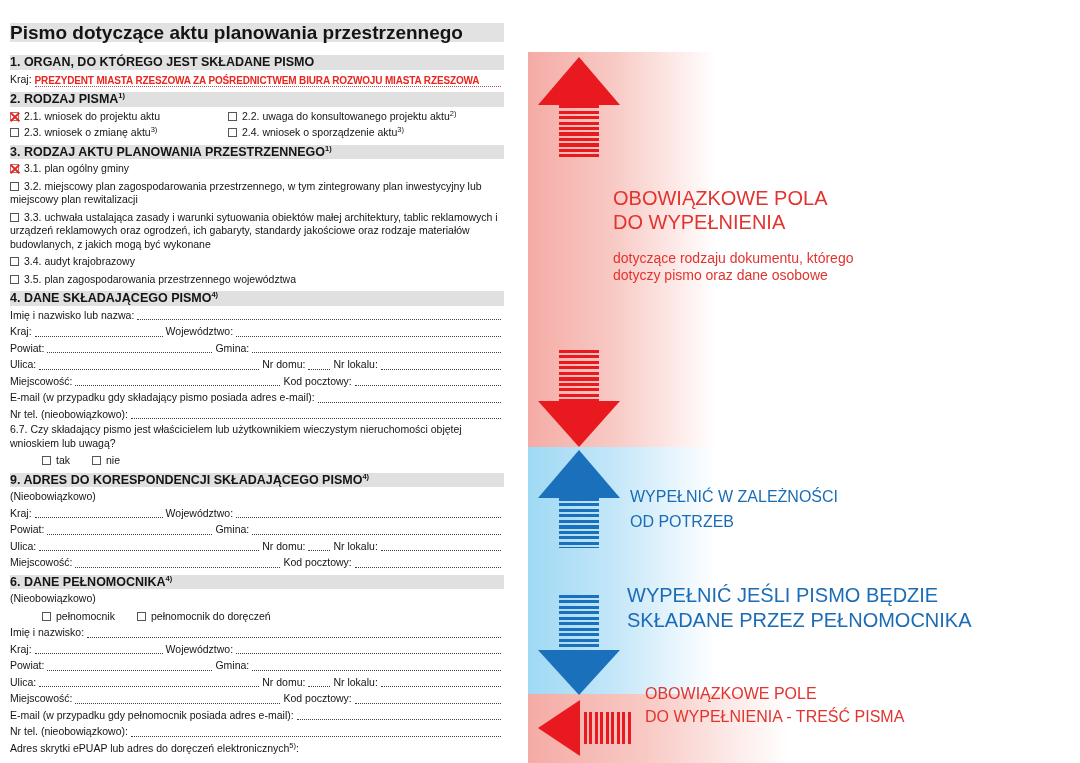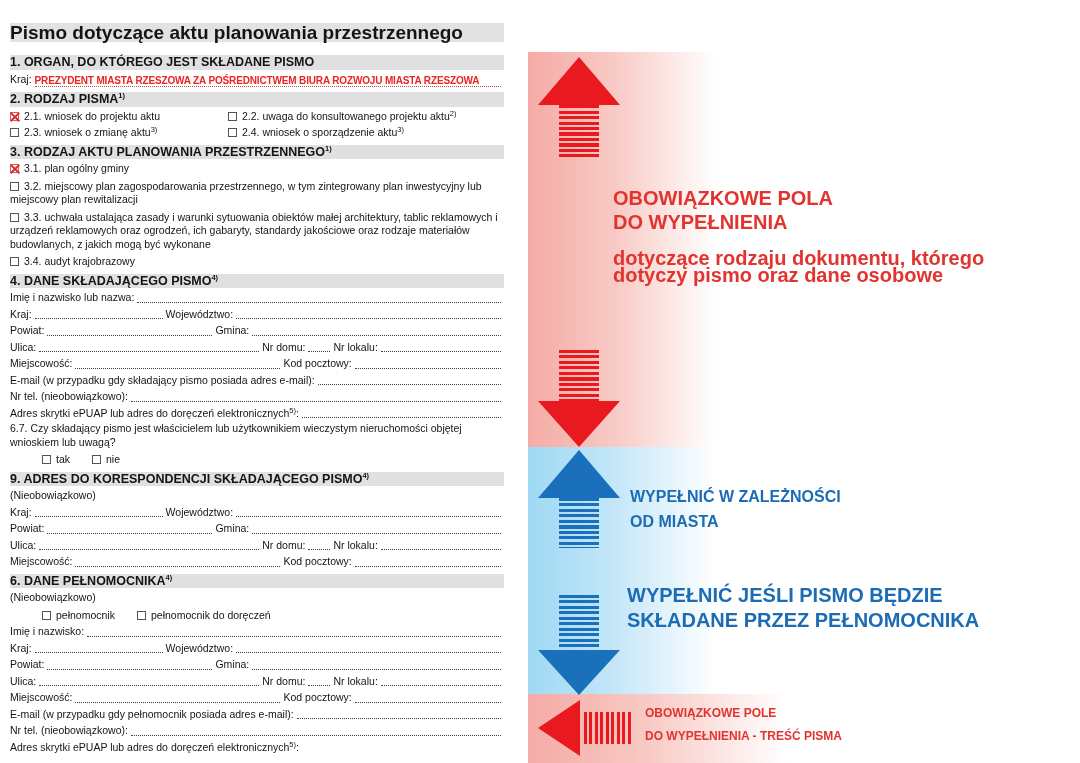--- a/index.html
+++ b/index.html
@@ -61,27 +61,27 @@
   .tri.down-red{border-left:41px solid transparent;border-right:41px solid transparent;border-top:46px solid var(--red);}
   .tri.up-blue{border-left:41px solid transparent;border-right:41px solid transparent;border-bottom:48px solid var(--blue);}
   .tri.down-blue{border-left:41px solid transparent;border-right:41px solid transparent;border-top:45px solid var(--blue);}
   .tri.left-red{border-top:28px solid transparent;border-bottom:28px solid transparent;border-right:42px solid var(--red);margin:0;}
   .tail-v{width:40px;margin:0 auto;}
   .tail-v.red{background:repeating-linear-gradient(to bottom,var(--red) 0 3px,rgba(255,255,255,0) 3px 5.5px);}
   .tail-v.blue{background:repeating-linear-gradient(to bottom,var(--blue) 0 3px,rgba(255,255,255,0) 3px 5.5px);}
   .tail-h{height:32px;width:49px;margin-left:4px;background:repeating-linear-gradient(to right,var(--red) 0 3px,rgba(255,255,255,0) 3px 5.5px);}
   .arr-left{position:absolute;left:10px;top:700px;display:flex;align-items:center;}
 
-  .legend-text{position:absolute;font-weight:bold;white-space:nowrap;}
+  .legend-text{position:absolute;font-weight:normal;white-space:nowrap;}
   .legend-text div{white-space:nowrap;}
   .t-red-top{left:85px;top:186px;color:var(--redtext);font-size:20px;line-height:24px;}
-  .t-red-sub{left:85px;top:250px;color:var(--redtext);font-size:20px;line-height:17px;}
+  .t-red-sub{left:85px;top:250px;color:var(--redtext);font-size:14px;line-height:17px;}
   .t-blue-1{left:102px;top:484px;color:var(--bluetext);font-size:16px;line-height:25px;}
   .t-blue-2{left:99px;top:583px;color:var(--bluetext);font-size:20px;line-height:25px;}
-  .t-red-bottom{left:117px;top:702px;color:var(--redtext);font-size:12px;line-height:23px;}
+  .t-red-bottom{left:117px;top:682px;color:var(--redtext);font-size:16px;line-height:23px;}
 </style>
 </head>
 <body>
 
 <div class="page">
 
   <div class="form">
 
     <div class="doc-title">Pismo dotyczące aktu planowania przestrzennego</div>
 
@@ -101,20 +101,21 @@
     <div class="cbrow">
       <span class="cbcol1"><span class="cb"></span><span>2.3. wniosek o zmianę aktu</span><sup>3)</sup></span>
       <span><span class="cb"></span><span>2.4. wniosek o sporządzenie aktu</span><sup>3)</sup></span>
     </div>
 
     <div class="sec-h"><span>3. RODZAJ AKTU PLANOWANIA PRZESTRZENNEGO</span><sup>1)</sup></div>
     <div class="cbitem tight"><span class="cb checked"></span><span>3.1. plan ogólny gminy</span></div>
     <div class="cbitem"><span class="cb"></span><span>3.2. miejscowy plan zagospodarowania przestrzennego, w tym zintegrowany plan inwestycyjny lub miejscowy plan rewitalizacji</span></div>
     <div class="cbitem"><span class="cb"></span><span>3.3. uchwała ustalająca zasady i warunki sytuowania obiektów małej architektury, tablic reklamowych i urządzeń reklamowych oraz ogrodzeń, ich gabaryty, standardy jakościowe oraz rodzaje materiałów budowlanych, z jakich mogą być wykonane</span></div>
     <div class="cbitem"><span class="cb"></span><span>3.4. audyt krajobrazowy</span></div>
+    <div class="cbitem"><span class="cb"></span><span>3.5. plan zagospodarowania przestrzennego województwa</span></div>
 
     <div class="sec-h"><span>4. DANE SKŁADAJĄCEGO PISMO</span><sup>4)</sup></div>
     <div class="frow">
       <span class="lbl">Imię i nazwisko lub nazwa:</span>
         <span class="fill"></span>
     </div>
     <div class="frow">
       <span class="lbl">Kraj:</span>
         <span class="fill f128"></span>
       <span class="lbl">Województwo:</span>
@@ -141,24 +142,20 @@
         <span class="fill"></span>
     </div>
     <div class="frow">
       <span class="lbl">E-mail (w przypadku gdy składający pismo posiada adres e-mail):</span>
         <span class="fill"></span>
     </div>
     <div class="frow">
       <span class="lbl">Nr tel. (nieobowiązkowo):</span>
         <span class="fill"></span>
     </div>
-    <div class="frow">
-      <span class="lbl"><span>Adres skrytki ePUAP lub adres do doręczeń elektronicznych</span><sup>5)</sup><span>:</span></span>
-        <span class="fill"></span>
-    </div>
     <div class="q">6.7. Czy składający pismo jest właścicielem lub użytkownikiem wieczystym nieruchomości objętej wnioskiem lub uwagą?</div>
     <div class="inlinecbs">
       <span class="cb"></span>
         <span>tak</span>
       <span class="gap"></span>
       <span class="cb"></span>
         <span>nie</span>
     </div>
 
     <div class="sec-h"><span>9. ADRES DO KORESPONDENCJI SKŁADAJĄCEGO PISMO</span><sup>4)</sup></div>
@@ -272,21 +269,21 @@
     <div class="legend-text t-red-top">
       <div>OBOWIĄZKOWE POLA</div>
       <div>DO WYPEŁNIENIA</div>
     </div>
     <div class="legend-text t-red-sub">
       <div>dotyczące rodzaju dokumentu, którego</div>
       <div>dotyczy pismo oraz dane osobowe</div>
     </div>
     <div class="legend-text t-blue-1">
       <div>WYPEŁNIĆ W ZALEŻNOŚCI</div>
-      <div>OD MIASTA</div>
+      <div>OD POTRZEB</div>
     </div>
     <div class="legend-text t-blue-2">
       <div>WYPEŁNIĆ JEŚLI PISMO BĘDZIE</div>
       <div>SKŁADANE PRZEZ PEŁNOMOCNIKA</div>
     </div>
     <div class="legend-text t-red-bottom">
       <div>OBOWIĄZKOWE POLE</div>
       <div>DO WYPEŁNIENIA - TREŚĆ PISMA</div>
     </div>
   </div>

